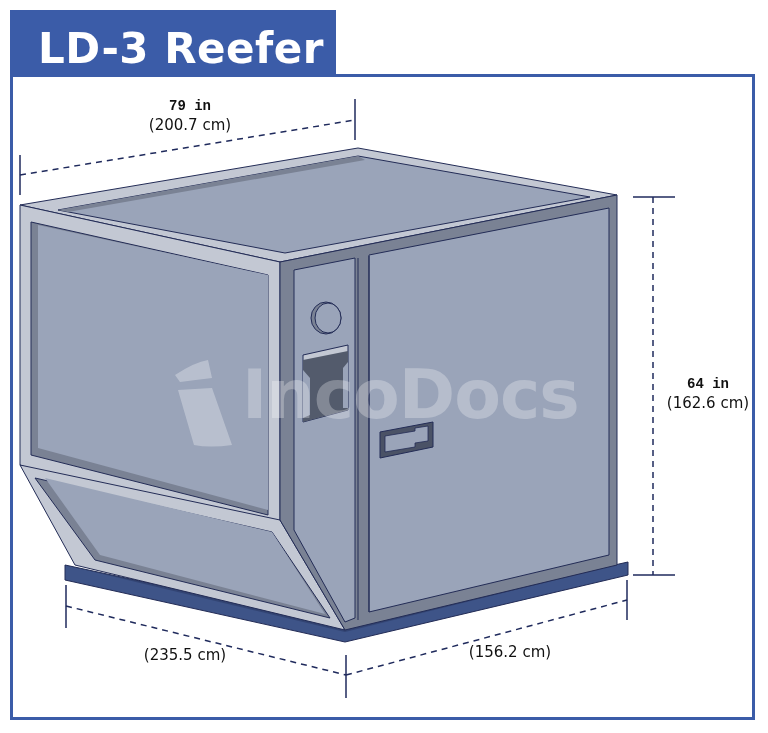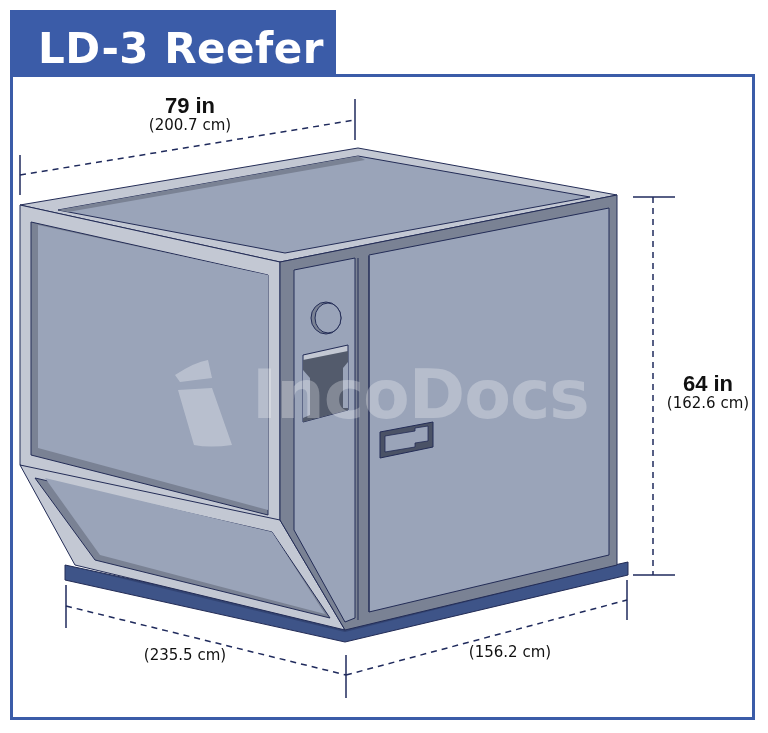--- a/index.html
+++ b/index.html
@@ -2,21 +2,21 @@
 <html><head>
 <meta charset="utf-8">
 <style>
   html, body { margin:0; padding:0; background:#ffffff; }
   body { width:768px; height:733px; position:relative; overflow:hidden; font-family:"Liberation Sans", "DejaVu Sans", sans-serif; }
   .frame { position:absolute; left:10px; top:74px; width:745px; height:646px; border:3px solid #3b5ca8; box-sizing:border-box; }
   .title-box { position:absolute; left:10px; top:10px; width:326px; height:66px; background:#3b5ca8; }
   .title-text { position:absolute; left:28px; top:14px; font-size:42px; font-weight:bold; color:#ffffff; letter-spacing:0.5px; font-family:"DejaVu Sans", sans-serif; }
   svg.illus { position:absolute; left:0; top:0; }
   .dim { position:absolute; text-align:center; color:#111; }
-  .dim .in { font-size:22px; font-weight:bold; font-family:Liberation Sans, sans-serif; display:block; line-height:20px; }
+  .dim .in { font-size:14px; font-weight:bold; font-family:Liberation Mono, monospace; display:block; line-height:20px; }
   .dim .cm { font-size:15px; font-family:"DejaVu Sans", sans-serif; display:block; line-height:18px; }
   .watermark { position:absolute; left:170px; top:355px; font-size:68px; font-weight:bold; color:rgba(255,255,255,0.28); font-family:"DejaVu Sans", sans-serif; letter-spacing:-1px; }
 </style>
 </head>
 <body>
 
 <div class="frame"></div>
 <div class="title-box">
   <span class="title-text">LD-3 Reefer</span>
 </div>
@@ -91,21 +91,21 @@
     <line x1="346" y1="655" x2="346" y2="698"></line>
     <line x1="66" y1="606" x2="346" y2="675" stroke-dasharray="6,5"></line>
   </g>
 
   <g stroke="#1f2a5c" stroke-width="1.5">
     <line x1="627" y1="580" x2="627" y2="620"></line>
     <line x1="346" y1="675" x2="627" y2="600" stroke-dasharray="6,5"></line>
   </g>
 </svg>
 
-<div class="watermark" style="left:252px;">IncoDocs</div>
+<div class="watermark" style="left:242px;">IncoDocs</div>
 
 <div class="dim" style="left:130px; top:96px; width:120px;">
   <span class="in">79 in</span>
   <span class="cm">(200.7 cm)</span>
 </div>
 
 <div class="dim" style="left:648px; top:374px; width:120px;">
   <span class="in">64 in</span>
   <span class="cm">(162.6 cm)</span>
 </div>

